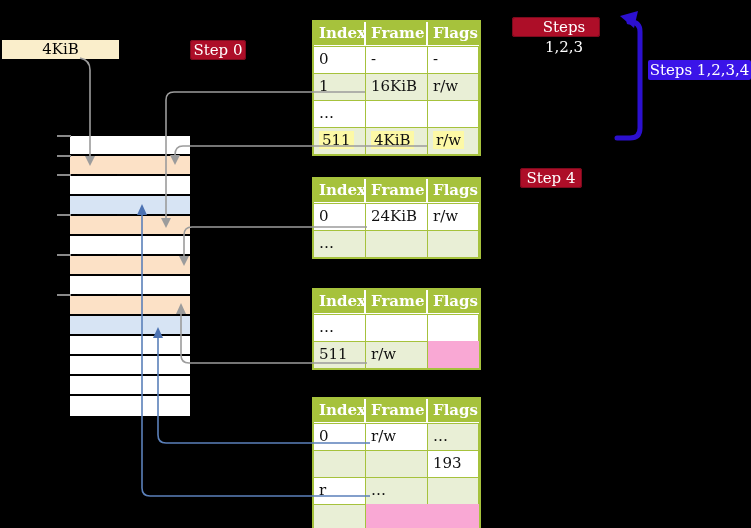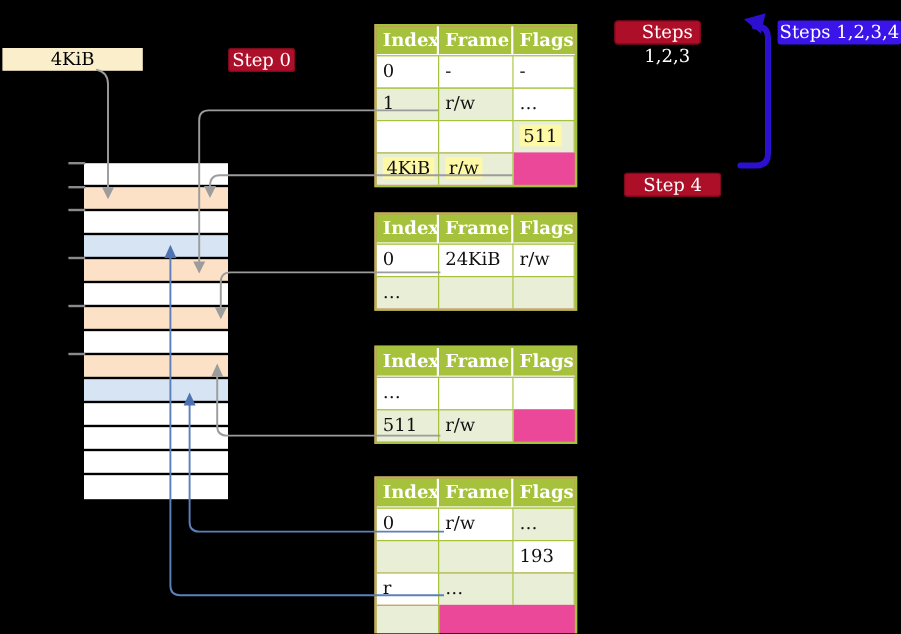--- a/index.html
+++ b/index.html
@@ -12,40 +12,40 @@
   .wheat-label {
     position:absolute; left:2px; top:40px; width:117px; height:19px;
     background:#faeecb; color:#000; font-size:15px; line-height:19px;
     text-align:center;
   }
   .badge {
     position:absolute; color:#fff; font-size:15px; text-align:center;
     box-sizing:border-box; border-radius:3px; line-height:20px; height:20px;
   }
   .badge.red  { background:#ad0e28; box-shadow:0 0 0 1px #7c0a1d inset; }
-  .badge.blue { background:#3a14e8; border-radius:2px; }
+  .badge.blue { background:#3a14e8; border-radius:2px;margin-top:43px; }
   #badge-step0     { left:190px; top:40px;  width:56px; }
-  #badge-steps123  { left:512px; top:17px;  width:72px;padding-left:16px; }
+  #badge-steps123  { left:512px; top:17px;  width:88px;padding-left:16px; }
   #badge-steps1234 { left:648px; top:17px;  width:103px; }
-  #badge-step4     { left:520px; top:144px; width:81px; }
+  #badge-step4     { left:520px; top:168px; width:62px; }
 
   
   .strip { position:absolute; left:70px; top:136px; width:120px; height:280px; z-index:1; }
   .strip-row { height:20px; box-sizing:border-box; border-bottom:2px solid #000; }
   .strip-row:last-child { border-bottom:none; }
   .c-white { background:#ffffff; }
   .c-peach { background:#fce1c6; }
   .c-blue  { background:#d7e4f4; }
   .tick { position:absolute; left:57px; width:14px; height:2px; background:#8a8a8a; z-index:1; }
 
   
   .ptable {
     position:absolute; left:312px; display:grid;
     grid-template-columns:52px 62px 51px;
-    border:2px solid #a6c23c; background:#ec4899; box-sizing:border-box; z-index:2;
+    border:2px solid #a6c23c; background:#f9a8d4; box-sizing:border-box; z-index:2;
   }
   .th {
     background:#a6c23c; color:#fff; font-weight:bold; font-size:15px;
     height:24px; line-height:23px; padding-left:5px; box-sizing:border-box;
     border-right:2px solid #fff; border-bottom:1px solid #fff;
   }
   .th.last { border-right:none; }
   .td {
     font-size:15px; height:27px; line-height:25px; padding-left:5px;
     box-sizing:border-box; color:#111;
@@ -125,20 +125,21 @@
   </svg>
 
 <div class="ptable" style="top: 20px;">
       <div class="th">Index</div>
       <div class="th">Frame</div>
       <div class="th last">Flags</div>
       <div class="td">0</div>
       <div class="td">-</div>
       <div class="td">-</div>
       <div class="td tint">1</div>
+      <div class="td tint">16KiB</div>
       <div class="td tint">r/w</div>
       <div class="td">…</div>
       <div class="td"></div>
       <div class="td"></div>
       <div class="td tint"><span class="hl">511</span></div>
       <div class="td tint"><span class="hl">4KiB</span></div>
       <div class="td tint"><span class="hl">r/w</span></div>
     </div>
     <div class="ptable" style="top: 177px;">
       <div class="th">Index</div>

